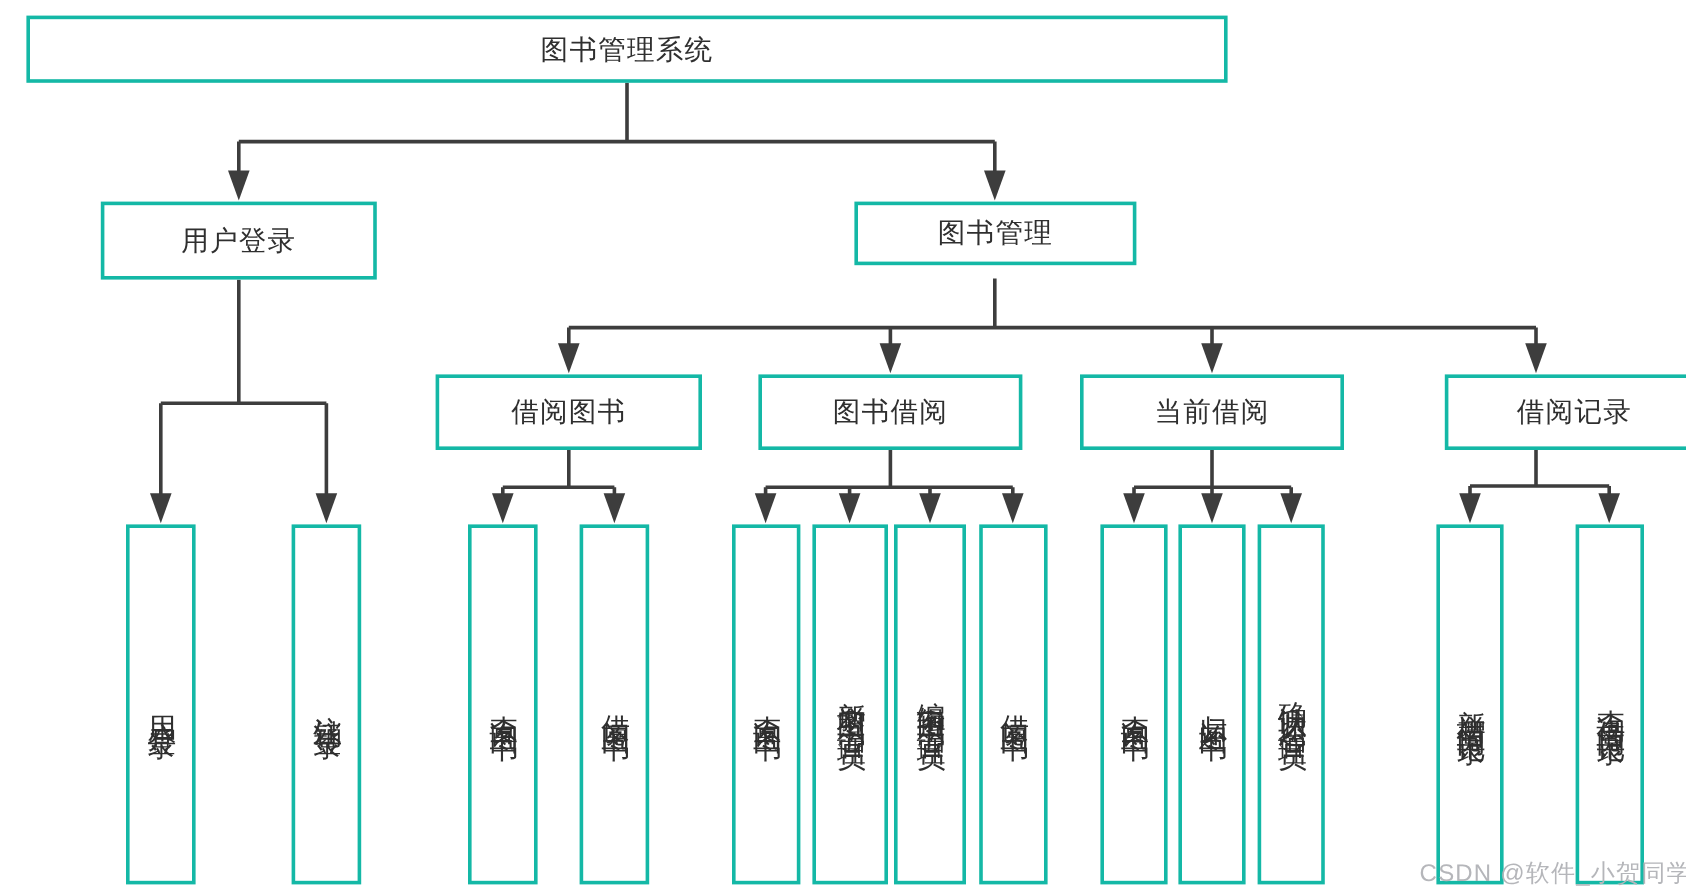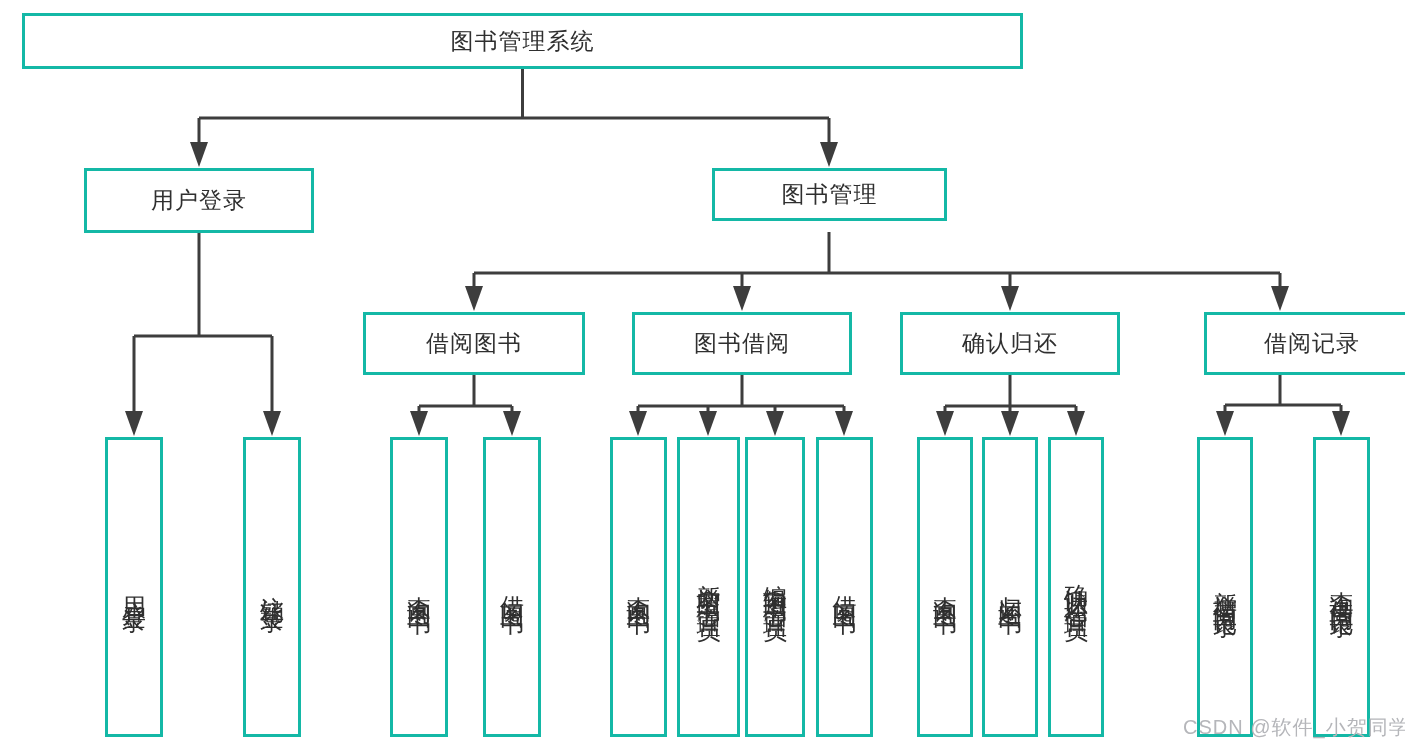--- a/index.html
+++ b/index.html
@@ -92,21 +92,21 @@
     </g>
   </svg>
 
   <div class="node hbox" style="left:22px; top:13px; width:1001px; height:56px;">图书管理系统</div>
 
   <div class="node hbox" style="left:84px; top:168px; width:230px; height:65px;">用户登录</div>
   <div class="node hbox" style="left:712px; top:168px; width:235px; height:53px;">图书管理</div>
 
   <div class="node hbox" style="left:363px; top:312px; width:222px; height:63px;">借阅图书</div>
   <div class="node hbox" style="left:632px; top:312px; width:220px; height:63px;text-align:right;">图书借阅</div>
-  <div class="node hbox" style="left:900px; top:312px; width:220px; height:63px;">确认归还</div>
+  <div class="node hbox" style="left:900px; top:312px; width:220px; height:63px;">当前借阅</div>
   <div class="node hbox" style="left:1172px; top:312px; width:216px; height:63px;margin-left:32px;">借阅记录</div>
 
   <div class="node vbox" style="left:105px; top:437px; width:58px; height:300px;">
     <span class="vtext">用户登录</span>
   </div>
   <div class="node vbox" style="left:243px; top:437px; width:58px; height:300px;">
     <span class="vtext">注销登录</span>
   </div>
 
   <div class="node vbox" style="left:390px; top:437px; width:58px; height:300px;">

